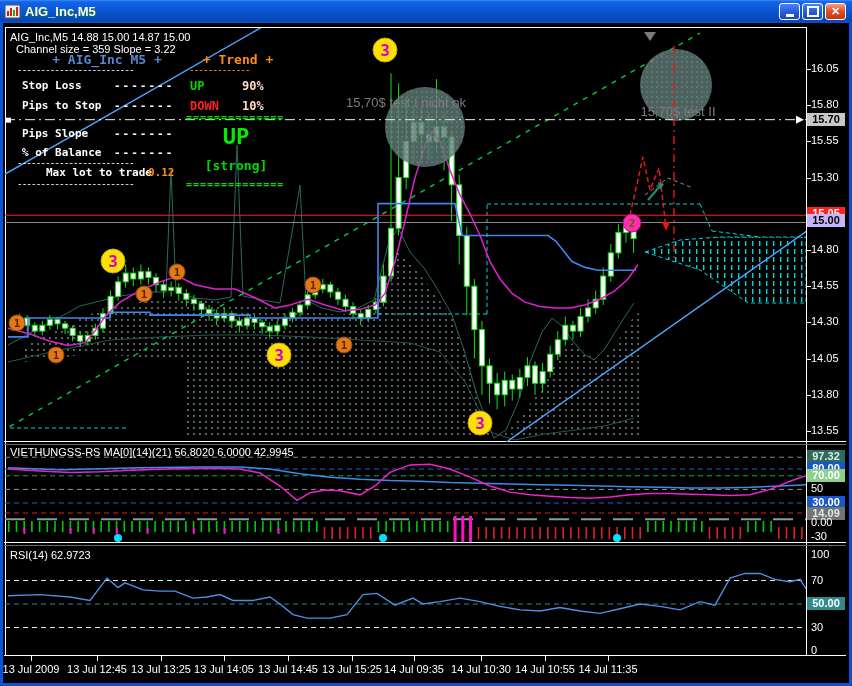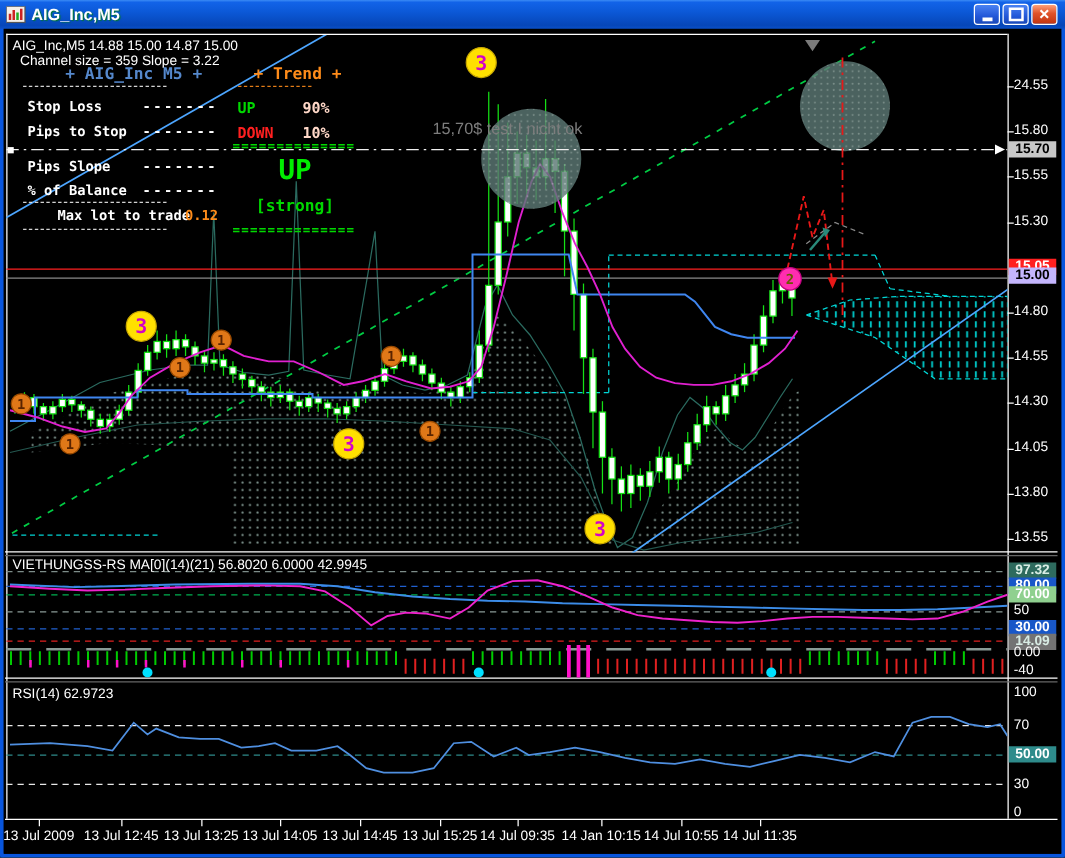--- a/index.html
+++ b/index.html
@@ -480,27 +480,28 @@
     <div class="abs lbl" style="left:190px;top:79px;color:#00d800;font-size:12px;">UP</div>
     <div class="abs lbl" style="left:242px;top:79px;color:#ffd8c8;font-size:12px;">90%</div>
     <div class="abs lbl" style="left:190px;top:99px;color:#ff2020;font-size:12px;">DOWN</div>
     <div class="abs lbl" style="left:242px;top:99px;color:#ffd8c8;font-size:12px;">10%</div>
     <div class="abs lbl" style="left:186px;top:112px;color:#00d800;font-size:10px;letter-spacing:1px;">==============</div>
     <div class="abs lbl" style="left:186px;top:124px;width:100px;text-align:center;color:#00ee00;font-size:22px;">UP</div>
     <div class="abs lbl" style="left:186px;top:158px;width:100px;text-align:center;color:#00d800;font-size:13px;">[strong]</div>
     <div class="abs lbl" style="left:186px;top:179px;color:#00d800;font-size:10px;letter-spacing:1px;">==============</div>
 
     <div class="abs gray" style="left:300px;top:95px;width:212px;text-align:center;">15,70$ test I nicht ok</div>
+    <div class="abs gray" style="left:598px;top:104px;width:160px;text-align:center;">15,70$ test II</div>
 
     <div class="abs t" style="left:10px;top:446px;">VIETHUNGSS-RS MA[0](14)(21) 56.8020 6.0000 42.9945</div>
     <div class="abs t" style="left:10px;top:549px;">RSI(14) 62.9723</div>
   </div>
 
   <div id="labels">
-      <div class="pl" style="top:62px;">24.55</div>
+      <div class="pl" style="top:62px;">16.05</div>
       <div class="tick" style="left:806px;top:69px;width:5px;height:1px;"></div>
       <div class="pl" style="top:98.2px;">15.80</div>
       <div class="tick" style="left:806px;top:105.2px;width:5px;height:1px;"></div>
       <div class="pl" style="top:134.4px;">15.55</div>
       <div class="tick" style="left:806px;top:141.4px;width:5px;height:1px;"></div>
       <div class="pl" style="top:170.60000000000002px;">15.30</div>
       <div class="tick" style="left:806px;top:177.60000000000002px;width:5px;height:1px;"></div>
       <div class="pl" style="top:243px;">14.80</div>
       <div class="tick" style="left:806px;top:250px;width:5px;height:1px;"></div>
       <div class="pl" style="top:279.20000000000005px;">14.55</div>
@@ -516,41 +517,41 @@
       <div class="pbox" style="top:112.6800000000002px;background:#c8c8c8;color:#000000;">15.70</div>
       <div class="pbox" style="top:206.8px;background:#ff2020;color:#ffffff;">15.05</div>
       <div class="pbox" style="top:214.0400000000001px;background:#c4b5fd;color:#000000;">15.00</div>
       <div class="pbox" style="top:450.2224px;background:#2e6b5e;color:#d8ece4;">97.32</div>
       <div class="pbox" style="top:462px;background:#1857c8;color:#ffffff;">80.00</div>
       <div class="pbox" style="top:468.8px;background:#8fd08f;color:#ffffff;">70.00</div>
       <div class="pl" style="top:482.4px;">50</div>
       <div class="pbox" style="top:496px;background:#1857c8;color:#ffffff;">30.00</div>
       <div class="pbox" style="top:506.8188px;background:#737373;color:#d8ece4;">14.09</div>
       <div class="pl" style="top:516.4px;">0.00</div>
-      <div class="pl" style="top:530px;">-40</div>
+      <div class="pl" style="top:530px;">-30</div>
       <div class="pl" style="top:548px;">100</div>
       <div class="pl" style="top:573.5px;">70</div>
       <div class="pbox" style="top:597px;background:#2e8b8b;color:#ffffff;">50.00</div>
       <div class="pl" style="top:620.5px;">30</div>
       <div class="pl" style="top:644px;">0</div>
       <div class="tl" style="left:-14px;top:663px;">13 Jul 2009</div>
       <div class="tick" style="left:31px;top:656px;width:1px;height:5px;"></div>
       <div class="tl" style="left:52px;top:663px;">13 Jul 12:45</div>
       <div class="tick" style="left:97px;top:656px;width:1px;height:5px;"></div>
       <div class="tl" style="left:116px;top:663px;">13 Jul 13:25</div>
       <div class="tick" style="left:161px;top:656px;width:1px;height:5px;"></div>
       <div class="tl" style="left:179px;top:663px;">13 Jul 14:05</div>
       <div class="tick" style="left:224px;top:656px;width:1px;height:5px;"></div>
       <div class="tl" style="left:243px;top:663px;">13 Jul 14:45</div>
       <div class="tick" style="left:288px;top:656px;width:1px;height:5px;"></div>
       <div class="tl" style="left:307px;top:663px;">13 Jul 15:25</div>
       <div class="tick" style="left:352px;top:656px;width:1px;height:5px;"></div>
       <div class="tl" style="left:369px;top:663px;">14 Jul 09:35</div>
       <div class="tick" style="left:414px;top:656px;width:1px;height:5px;"></div>
-      <div class="tl" style="left:436px;top:663px;">14 Jan 10:15</div>
+      <div class="tl" style="left:436px;top:663px;">14 Jul 10:30</div>
       <div class="tick" style="left:481px;top:656px;width:1px;height:5px;"></div>
       <div class="tl" style="left:500px;top:663px;">14 Jul 10:55</div>
       <div class="tick" style="left:545px;top:656px;width:1px;height:5px;"></div>
       <div class="tl" style="left:563px;top:663px;">14 Jul 11:35</div>
       <div class="tick" style="left:608px;top:656px;width:1px;height:5px;"></div>
     </div>
 </div>
 
 <div id="frame"></div>
 

